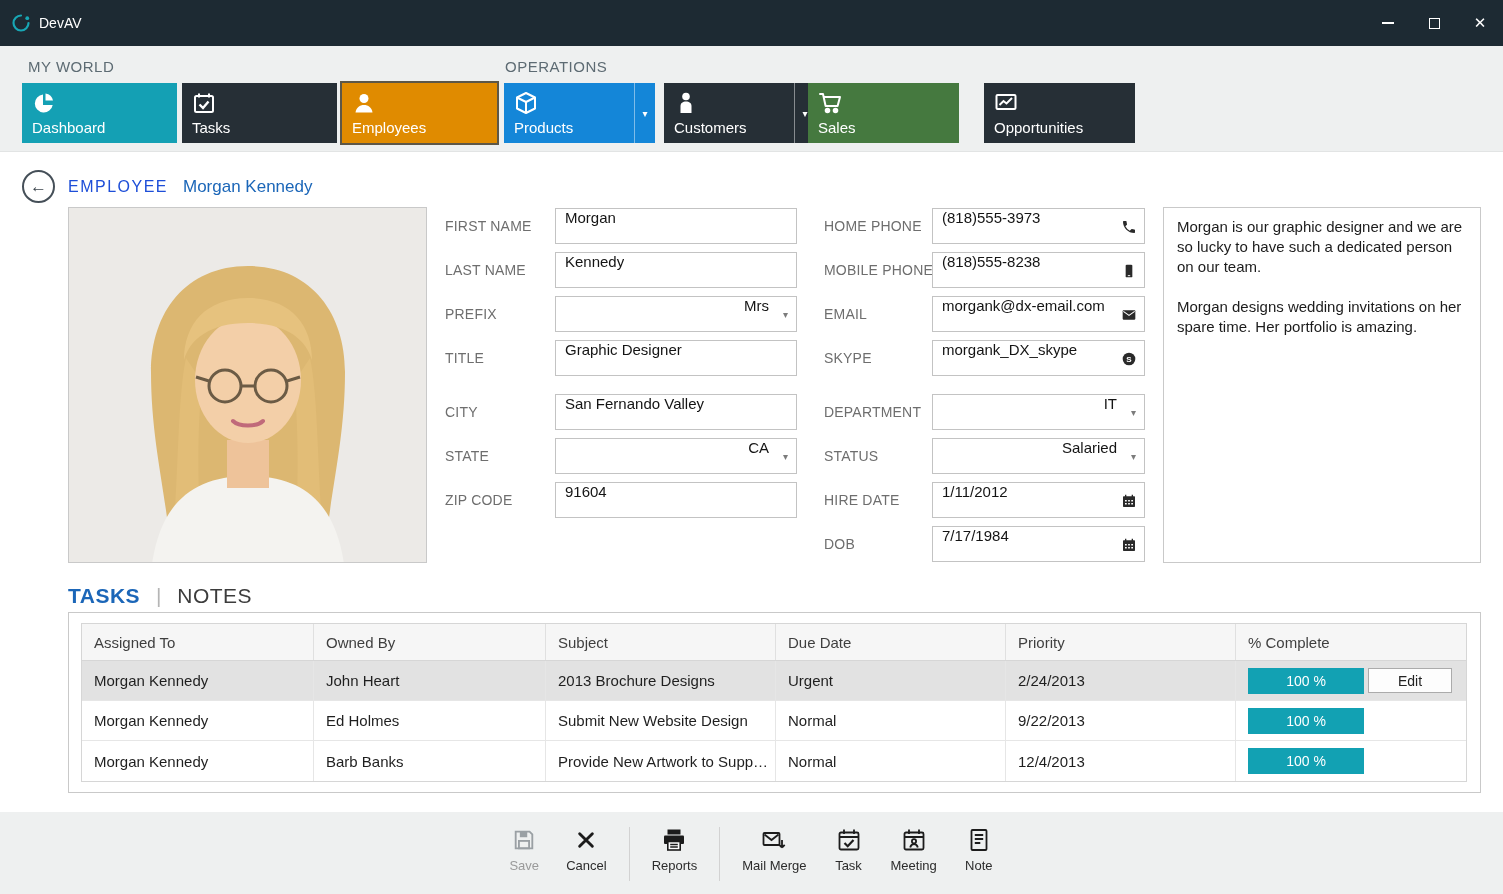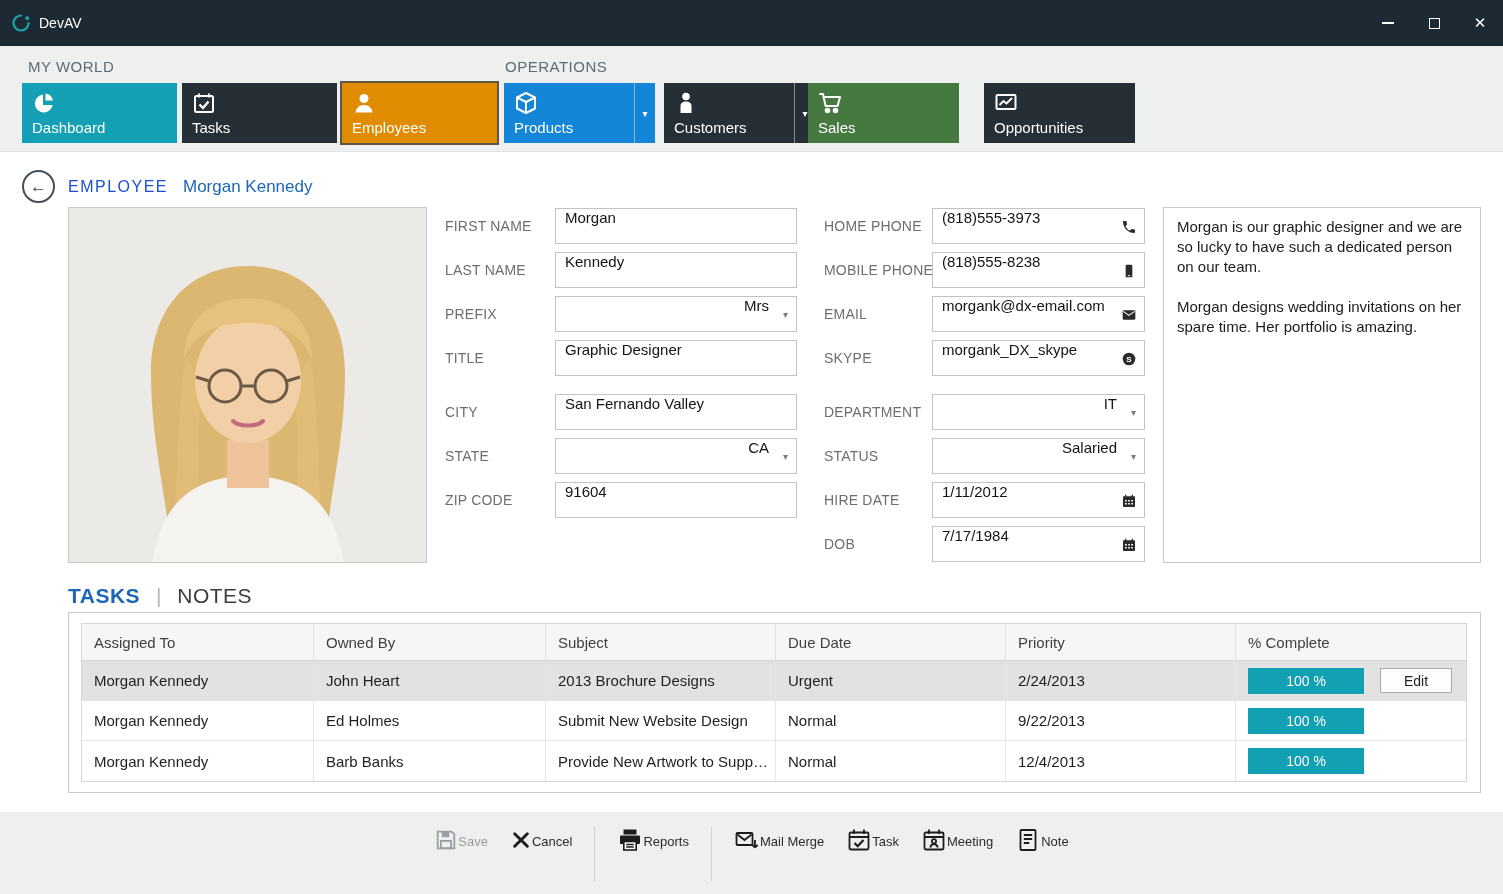--- a/index.html
+++ b/index.html
@@ -67,25 +67,25 @@
   .thead{display:flex;height:37px;background:#f6f6f6;border-bottom:1px solid #d6d6d6}
   .th{font-size:15px;color:#3f3f3f;display:flex;align-items:center;padding-left:12px;border-right:1px solid #e0e0e0;cursor:pointer}
   .th:last-child{border-right:none}
   .c0{width:232px}.c1{width:232px}.c2{width:230px}.c3{width:230px}.c4{width:230px}.c5{flex:1}
   .tr{display:flex;height:40px;background:#fff;border-bottom:1px solid #e6e6e6;cursor:pointer}
   .tr:last-child{border-bottom:none}
   .tr.selected{background:#e2e2e2}
   .td{font-size:15px;color:#1f1f1f;display:flex;align-items:center;padding-left:12px;border-right:1px solid #e6e6e6;overflow:hidden;white-space:nowrap}
   .td:last-child{border-right:none}
   .badge{width:116px;height:26px;background:#12a1b3;color:#fff;font-size:14px;display:flex;align-items:center;justify-content:center;flex:none}
-  .edit-btn{margin-left:auto;margin-right:14px;width:72px;height:25px;background:#fdfdfd;border:1px solid #ababab;font-size:14px;color:#222;font-family:inherit;cursor:pointer}
+  .edit-btn{margin-left:auto;margin-right:14px;width:84px;height:25px;background:#fdfdfd;border:1px solid #ababab;font-size:14px;color:#222;font-family:inherit;cursor:pointer}
 
   
   .toolbar{position:absolute;left:0;right:0;top:812px;height:82px;background:#eef0f0;display:flex;align-items:flex-start;justify-content:center;padding-top:13px;gap:22px}
-  .tool{display:flex;flex-direction:row;align-items:center;min-width:40px;cursor:pointer}
+  .tool{display:flex;flex-direction:column;align-items:center;min-width:40px;cursor:pointer}
   .tool .b-icon{height:30px;display:flex;align-items:center}
   .tool .tlabel{font-size:13px;color:#2c2c2c;margin-top:3px;white-space:nowrap}
   .tool.disabled .tlabel{color:#9a9a9a}
   .tb-sep{width:1px;height:54px;background:#d2d2d2;margin-top:2px}
 </style>
 </head>
 <body>
 
 <div class="app">
 

